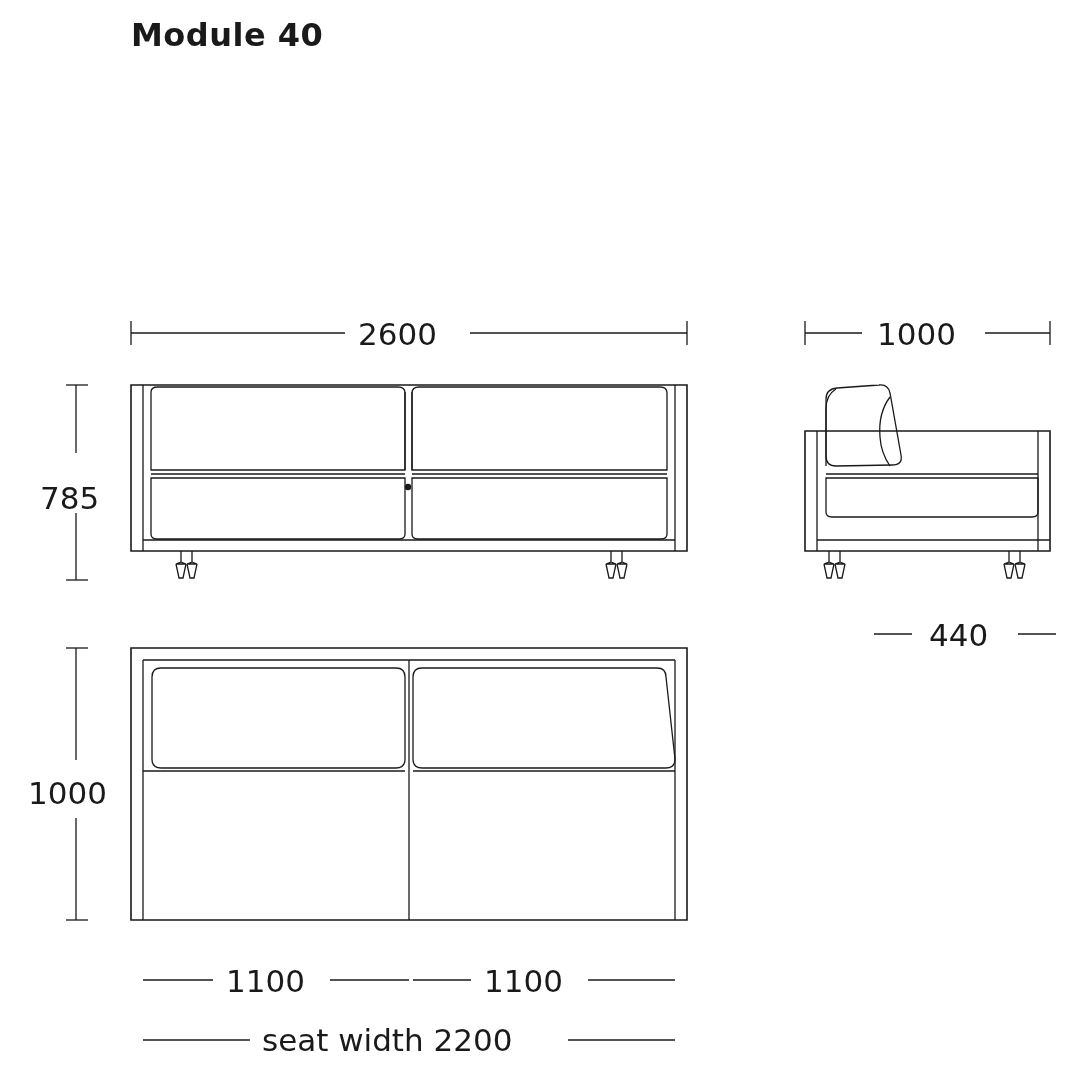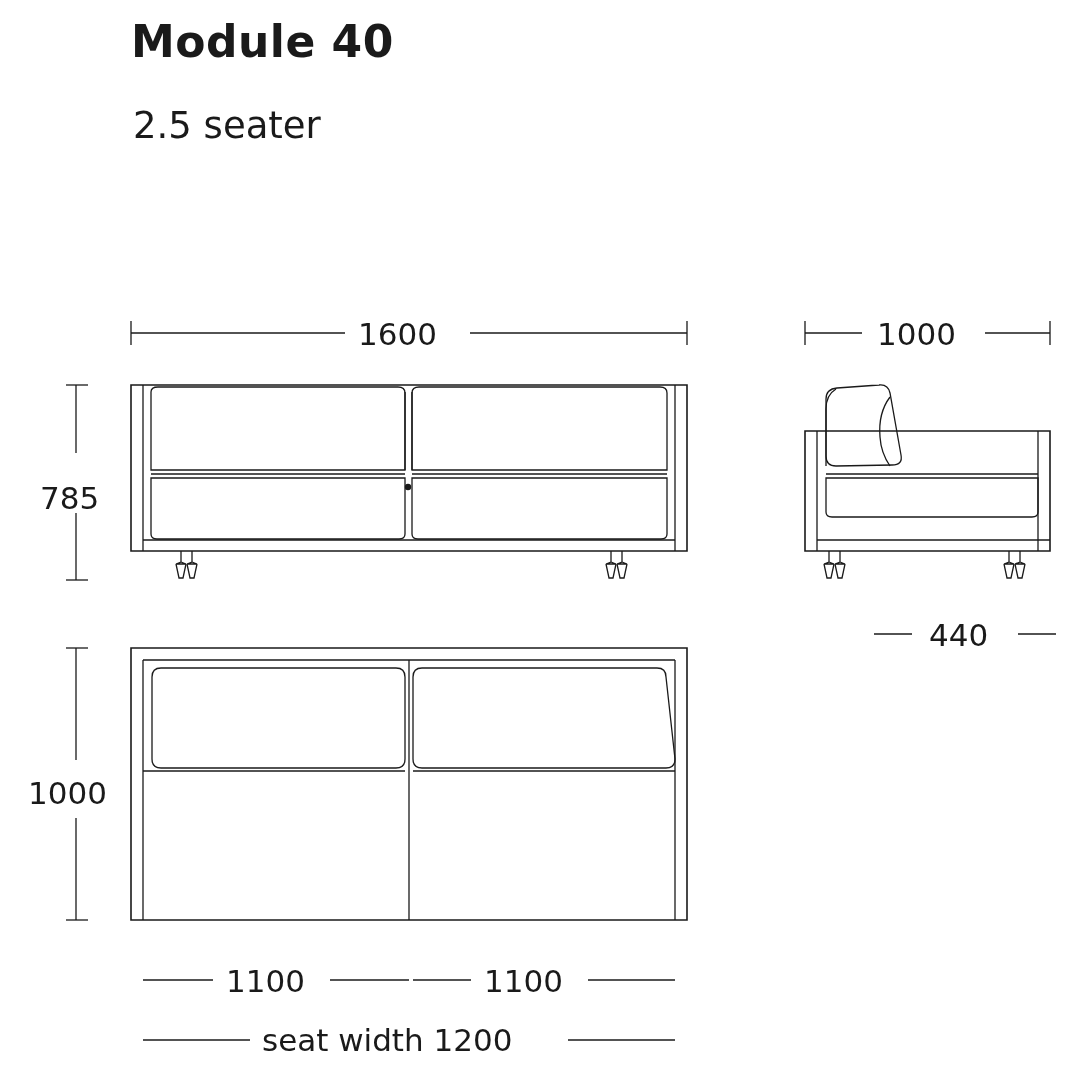--- a/index.html
+++ b/index.html
@@ -13,21 +13,21 @@
     height: 1080px;
     background: #ffffff;
     font-family: "DejaVu Sans", "Liberation Sans", sans-serif;
     color: #1a1a1a;
     overflow: hidden;
   }
   .title {
     position: absolute;
     left: 131px;
     top: 18px;
-    font-size: 44px;
+    font-size: 32px;
     font-weight: bold;
     letter-spacing: 0.5px;
     line-height: 1.1;
   }
   .subtitle {
     position: absolute;
     left: 133px;
     top: 106px;
     font-size: 37px;
     font-weight: normal;
@@ -50,30 +50,29 @@
   .ln { stroke: #1a1a1a; fill: none; }
   .thin { stroke-width: 1.6; }
   .thinner { stroke-width: 1.3; }
 </style>
 </head>
 <body>
 
 <div id="page">
 
   <div class="title">Module 40</div>
-  <div class="subtitle">2.5 seater</div>
 
-  <div class="dim-label" style="left:358px; top:316px;">1600</div>
+  <div class="dim-label" style="left:358px; top:316px;">2600</div>
   <div class="dim-label" style="left:40px; top:480px;">785</div>
   <div class="dim-label" style="left:877px; top:316px;">1000</div>
   <div class="dim-label" style="left:929px; top:617px;">440</div>
   <div class="dim-label" style="left:28px; top:775px;">1000</div>
   <div class="dim-label" style="left:226px; top:963px;">1100</div>
   <div class="dim-label" style="left:484px; top:963px;">1100</div>
-  <div class="dim-label" style="left:262px; top:1022px;">seat width 1200</div>
+  <div class="dim-label" style="left:262px; top:1022px;">seat width 2200</div>
 
   <svg class="drawing" viewBox="0 0 1080 1080">
 
     <g>
 
       <path class="ln thin" d="M131 385 L687 385 L687 551 L131 551 Z"></path>
 
       <path class="ln thinner" d="M143 385 L143 551"></path>
       <path class="ln thinner" d="M675 385 L675 551"></path>
       <path class="ln thinner" d="M143 540 L675 540"></path>

